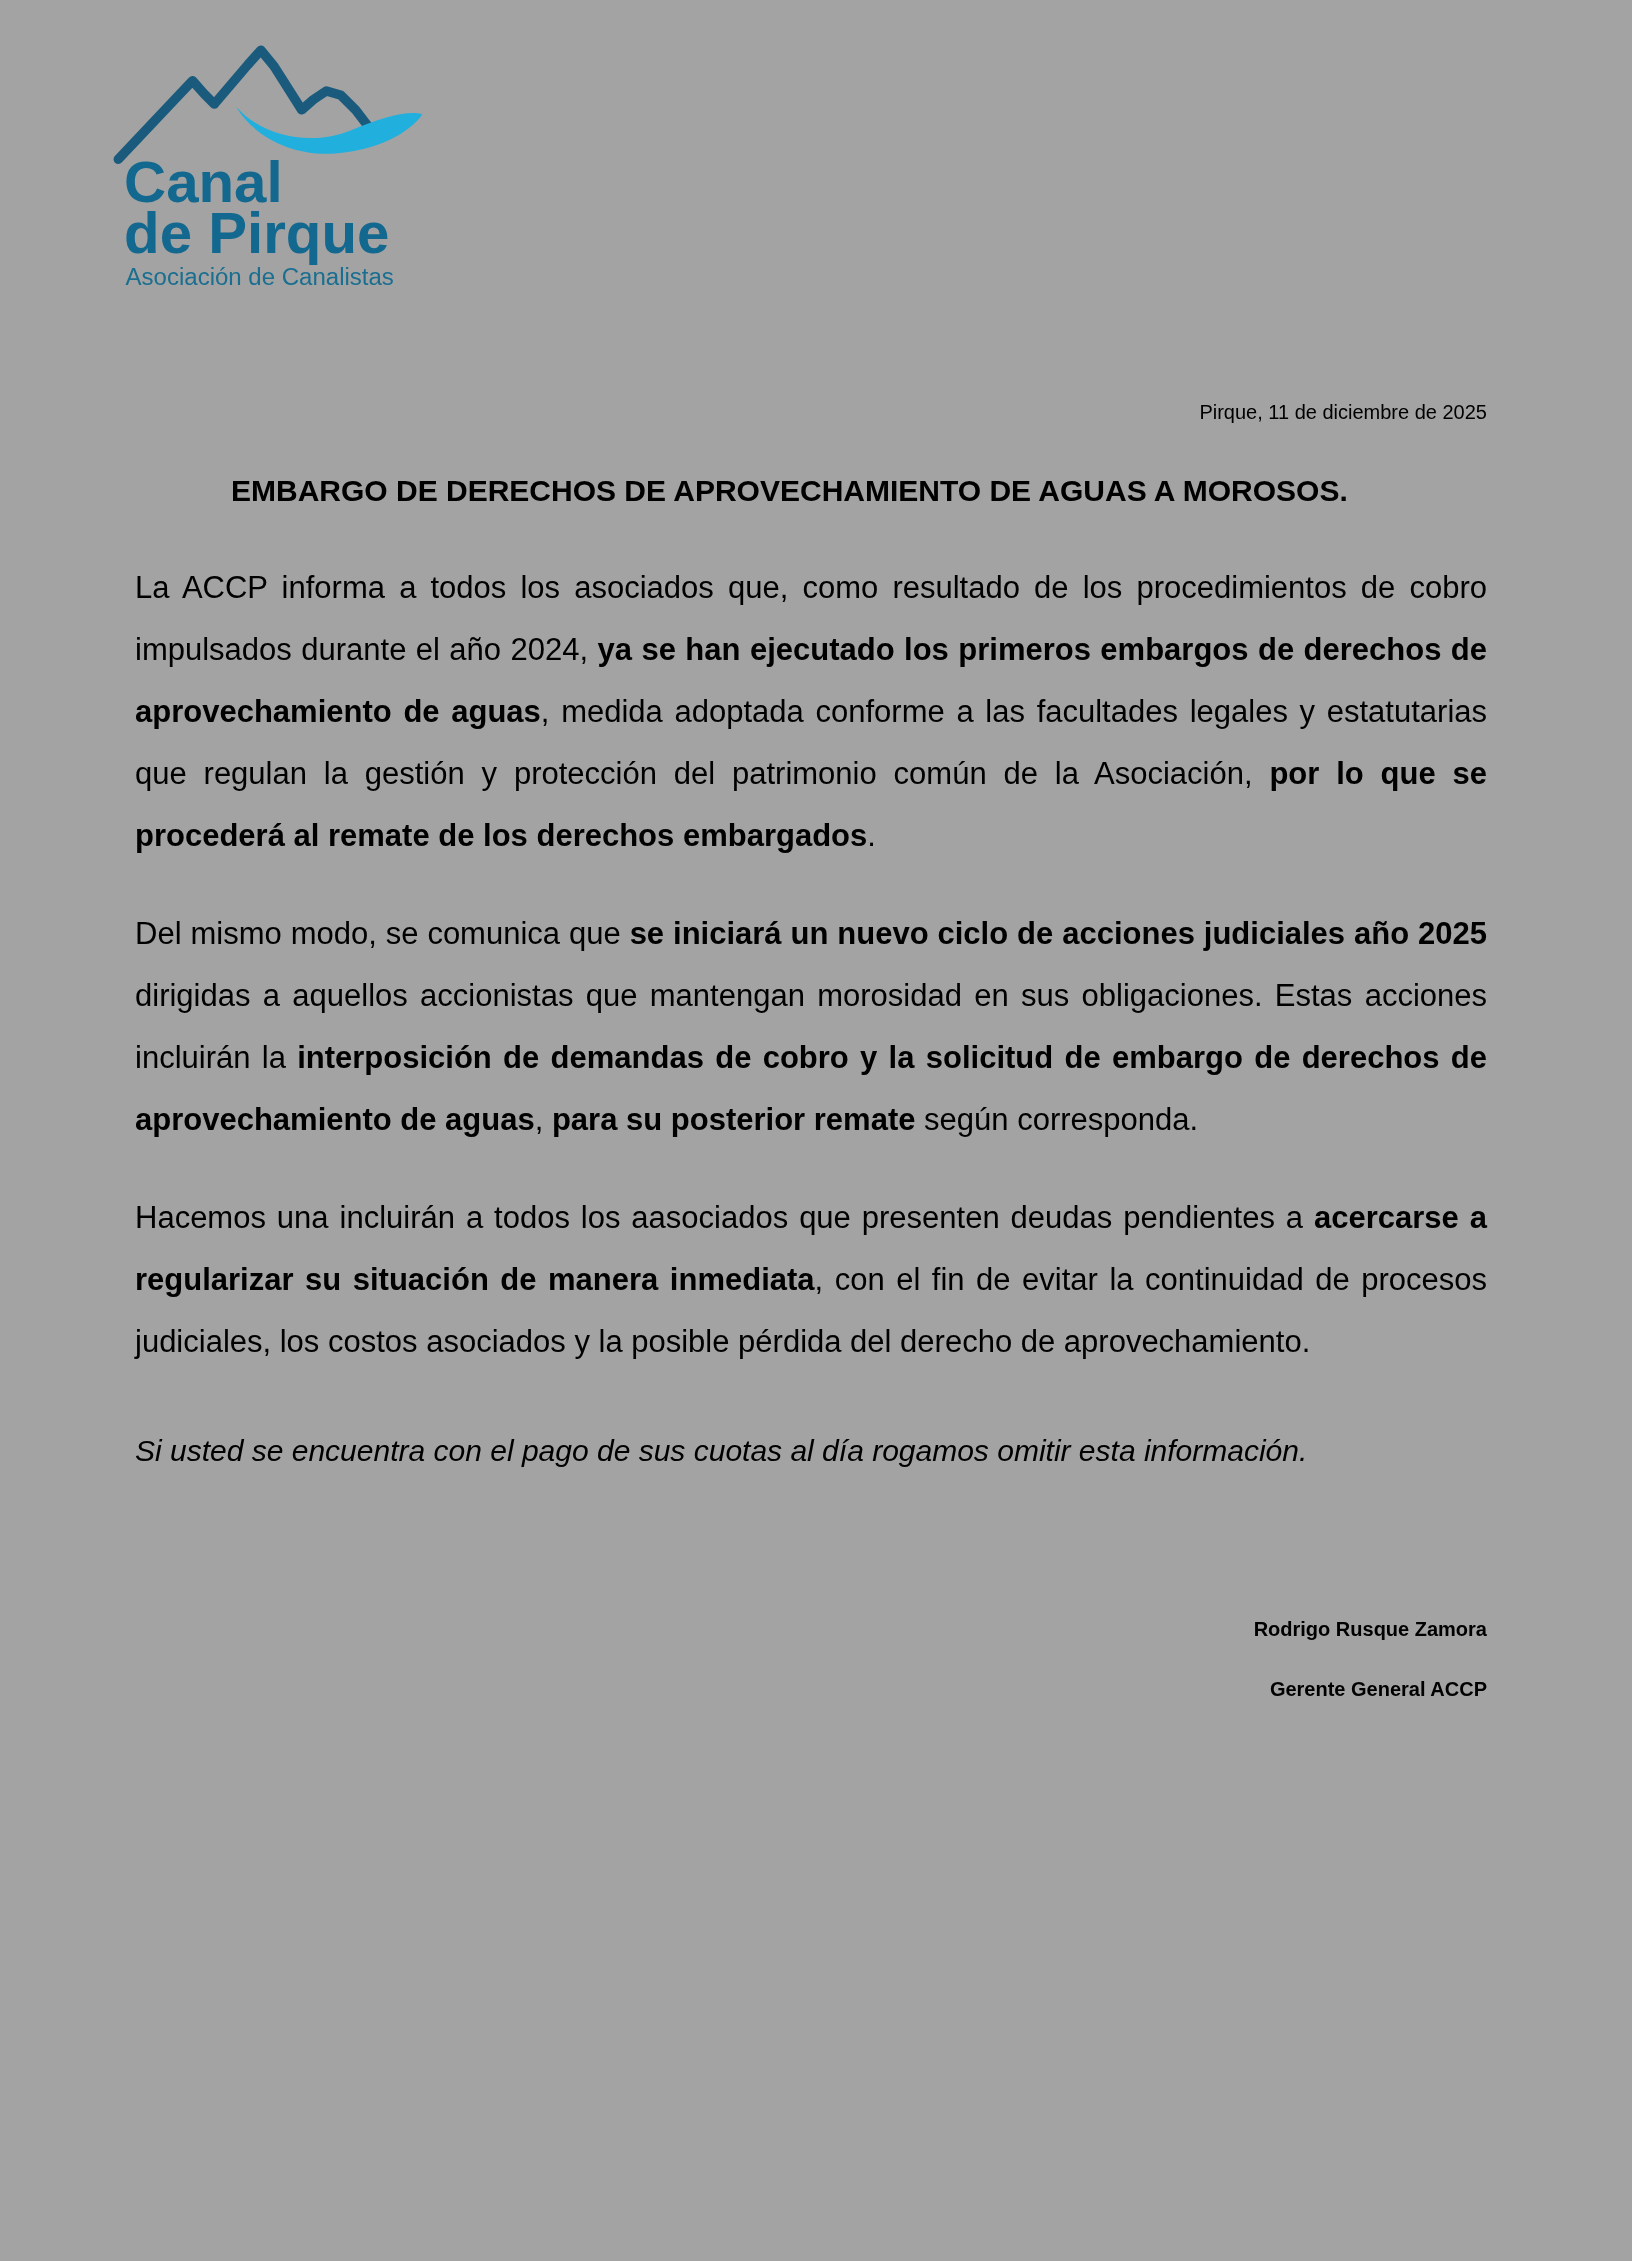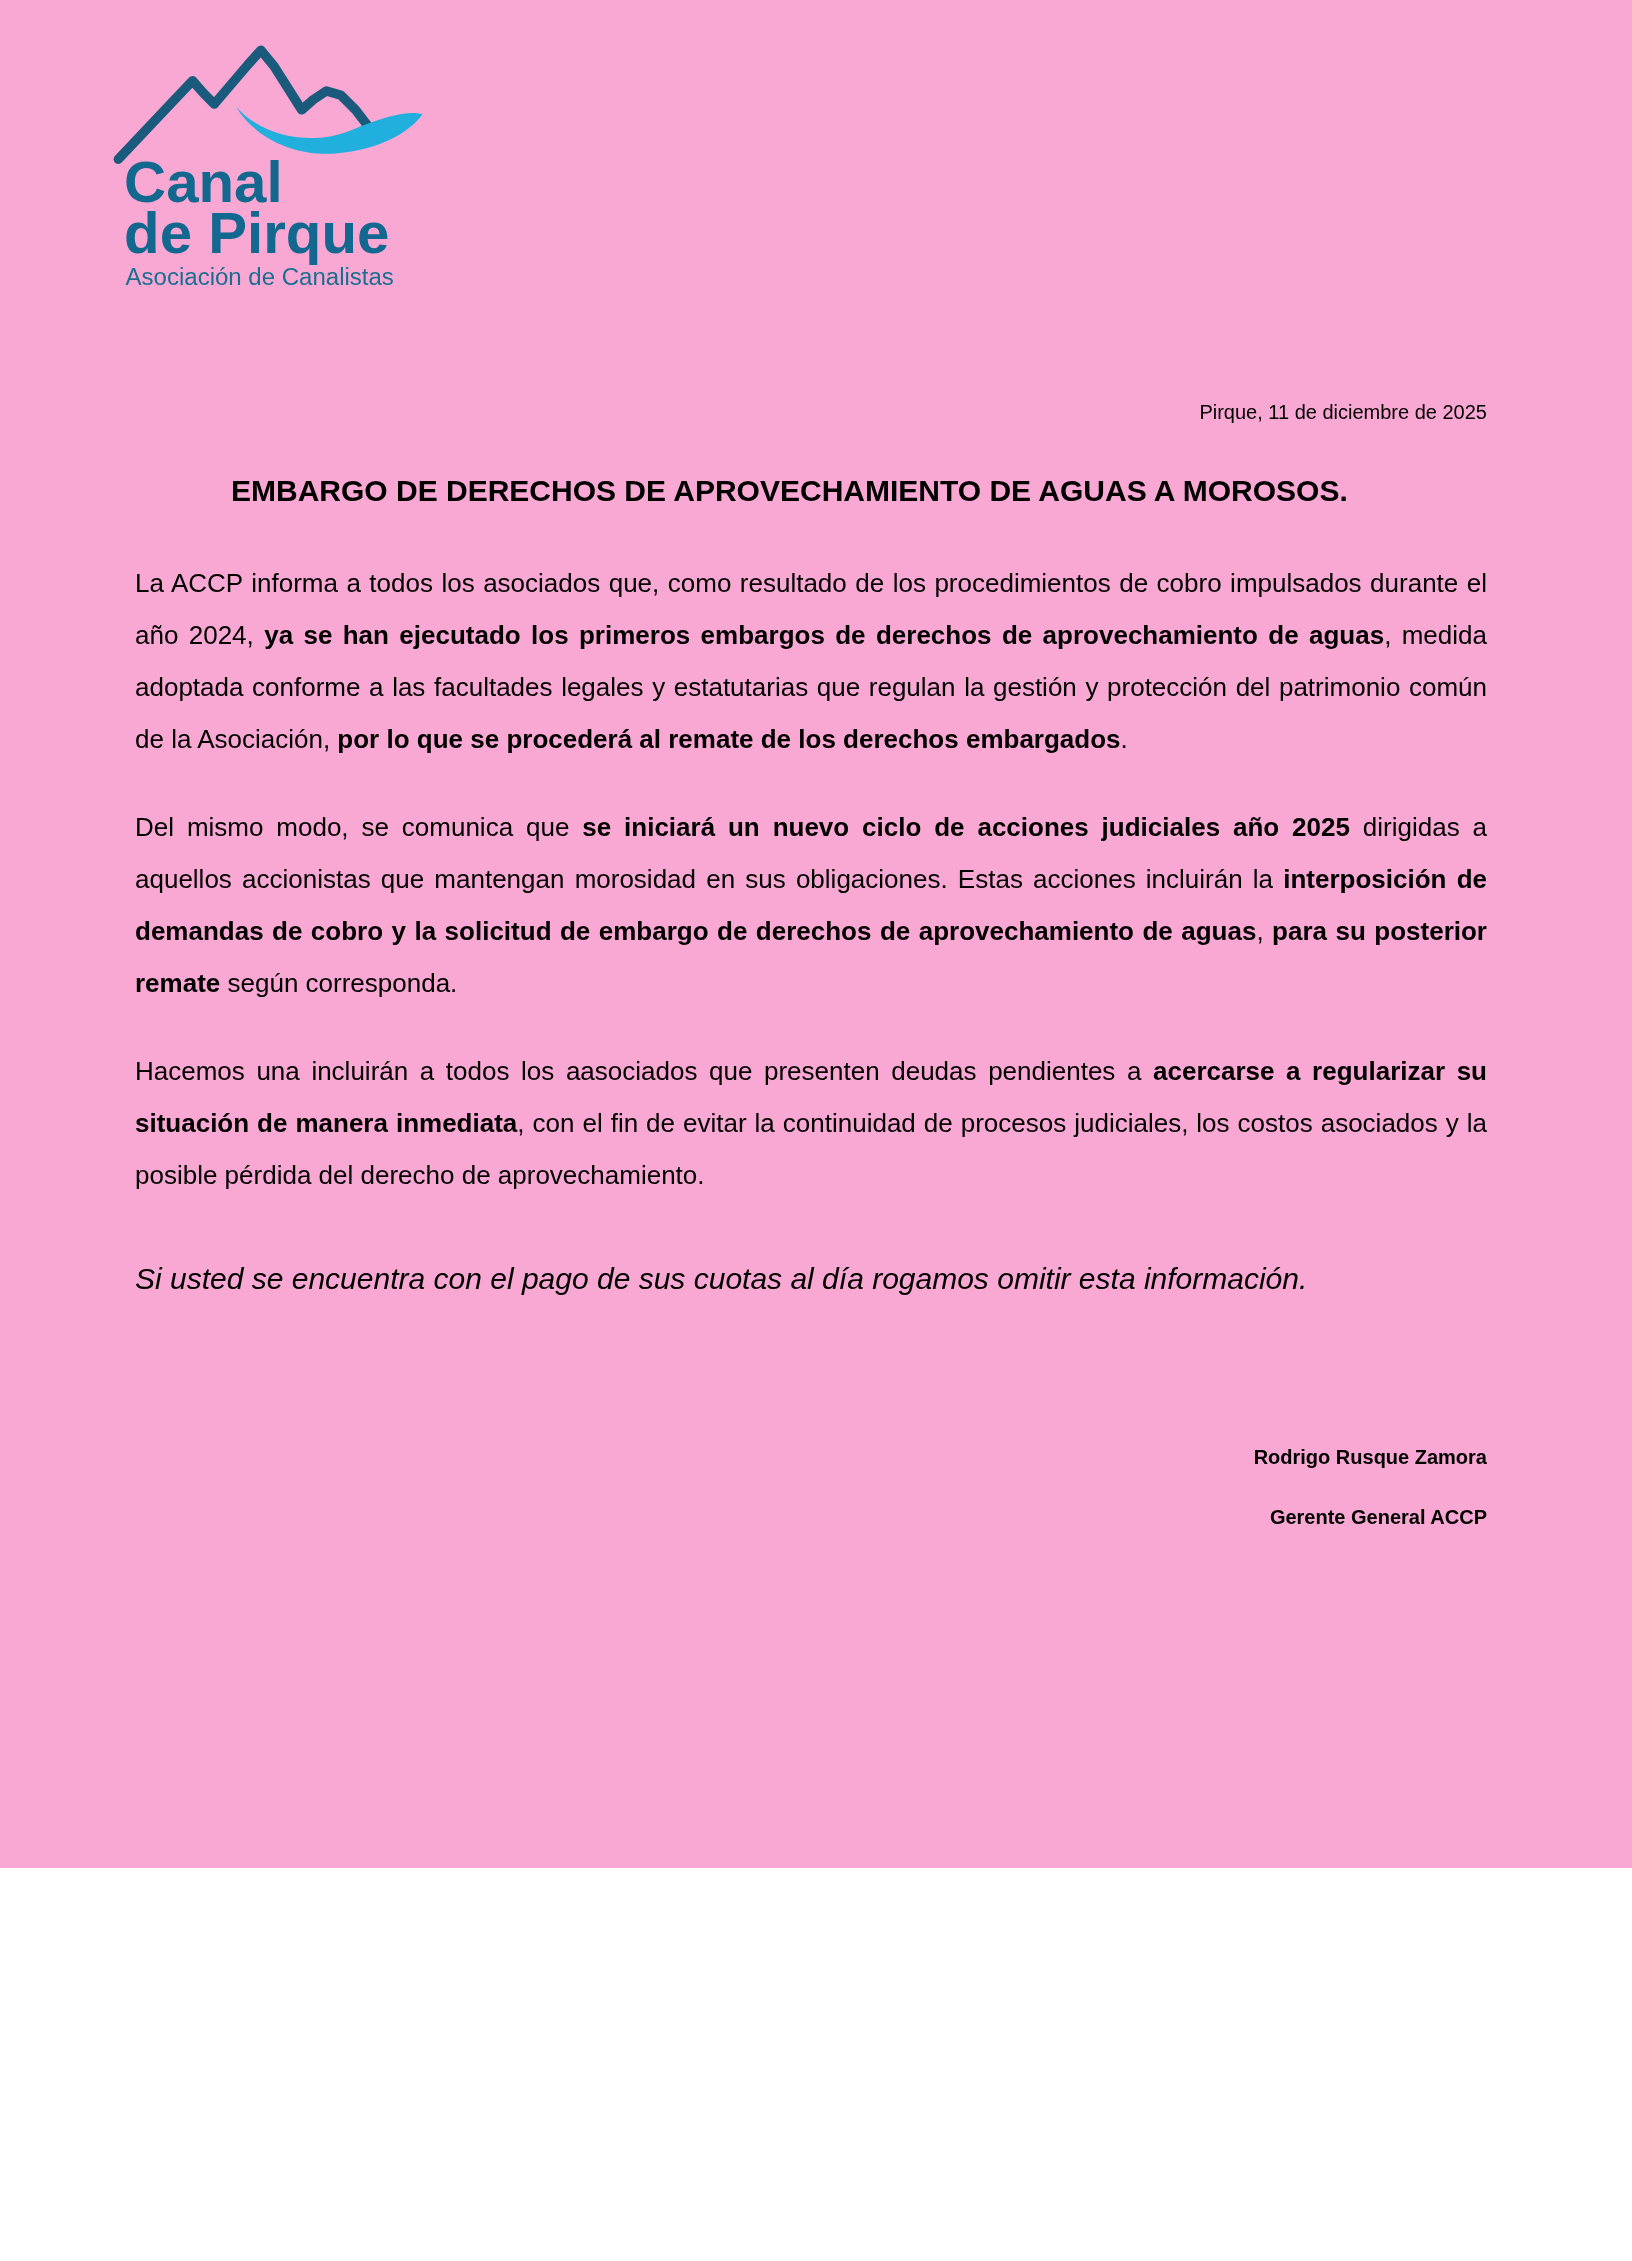--- a/index.html
+++ b/index.html
@@ -9,22 +9,22 @@
   }
 
   body {
     font-family: "Liberation Sans", sans-serif;
     color: #000000;
   }
 
   .page {
     position: relative;
     width: 1632px;
-    height: 1868px;
-    background: #f9a8d4;
+    height: 2261px;
+    background: #a3a3a3;
     overflow: hidden;
     box-sizing: border-box;
   }
 
   
   .logo-block {
     position: absolute;
     left: 111px;
     top: 28px;
     width: 313px;
@@ -58,21 +58,21 @@
     font-weight: bold;
     font-size: 30px;
     line-height: 2.0;
     margin-top: 35px;
     padding: 0 96px;
     box-sizing: border-box;
   }
 
   .para {
     text-align: justify;
-    font-size: 26px;
+    font-size: 31px;
     line-height: 2.0;
     margin-top: 36px;
   }
 
   .para b { font-weight: bold; }
 
   .closing {
     text-align: justify;
     font-size: 30px;
     line-height: 2.0;

